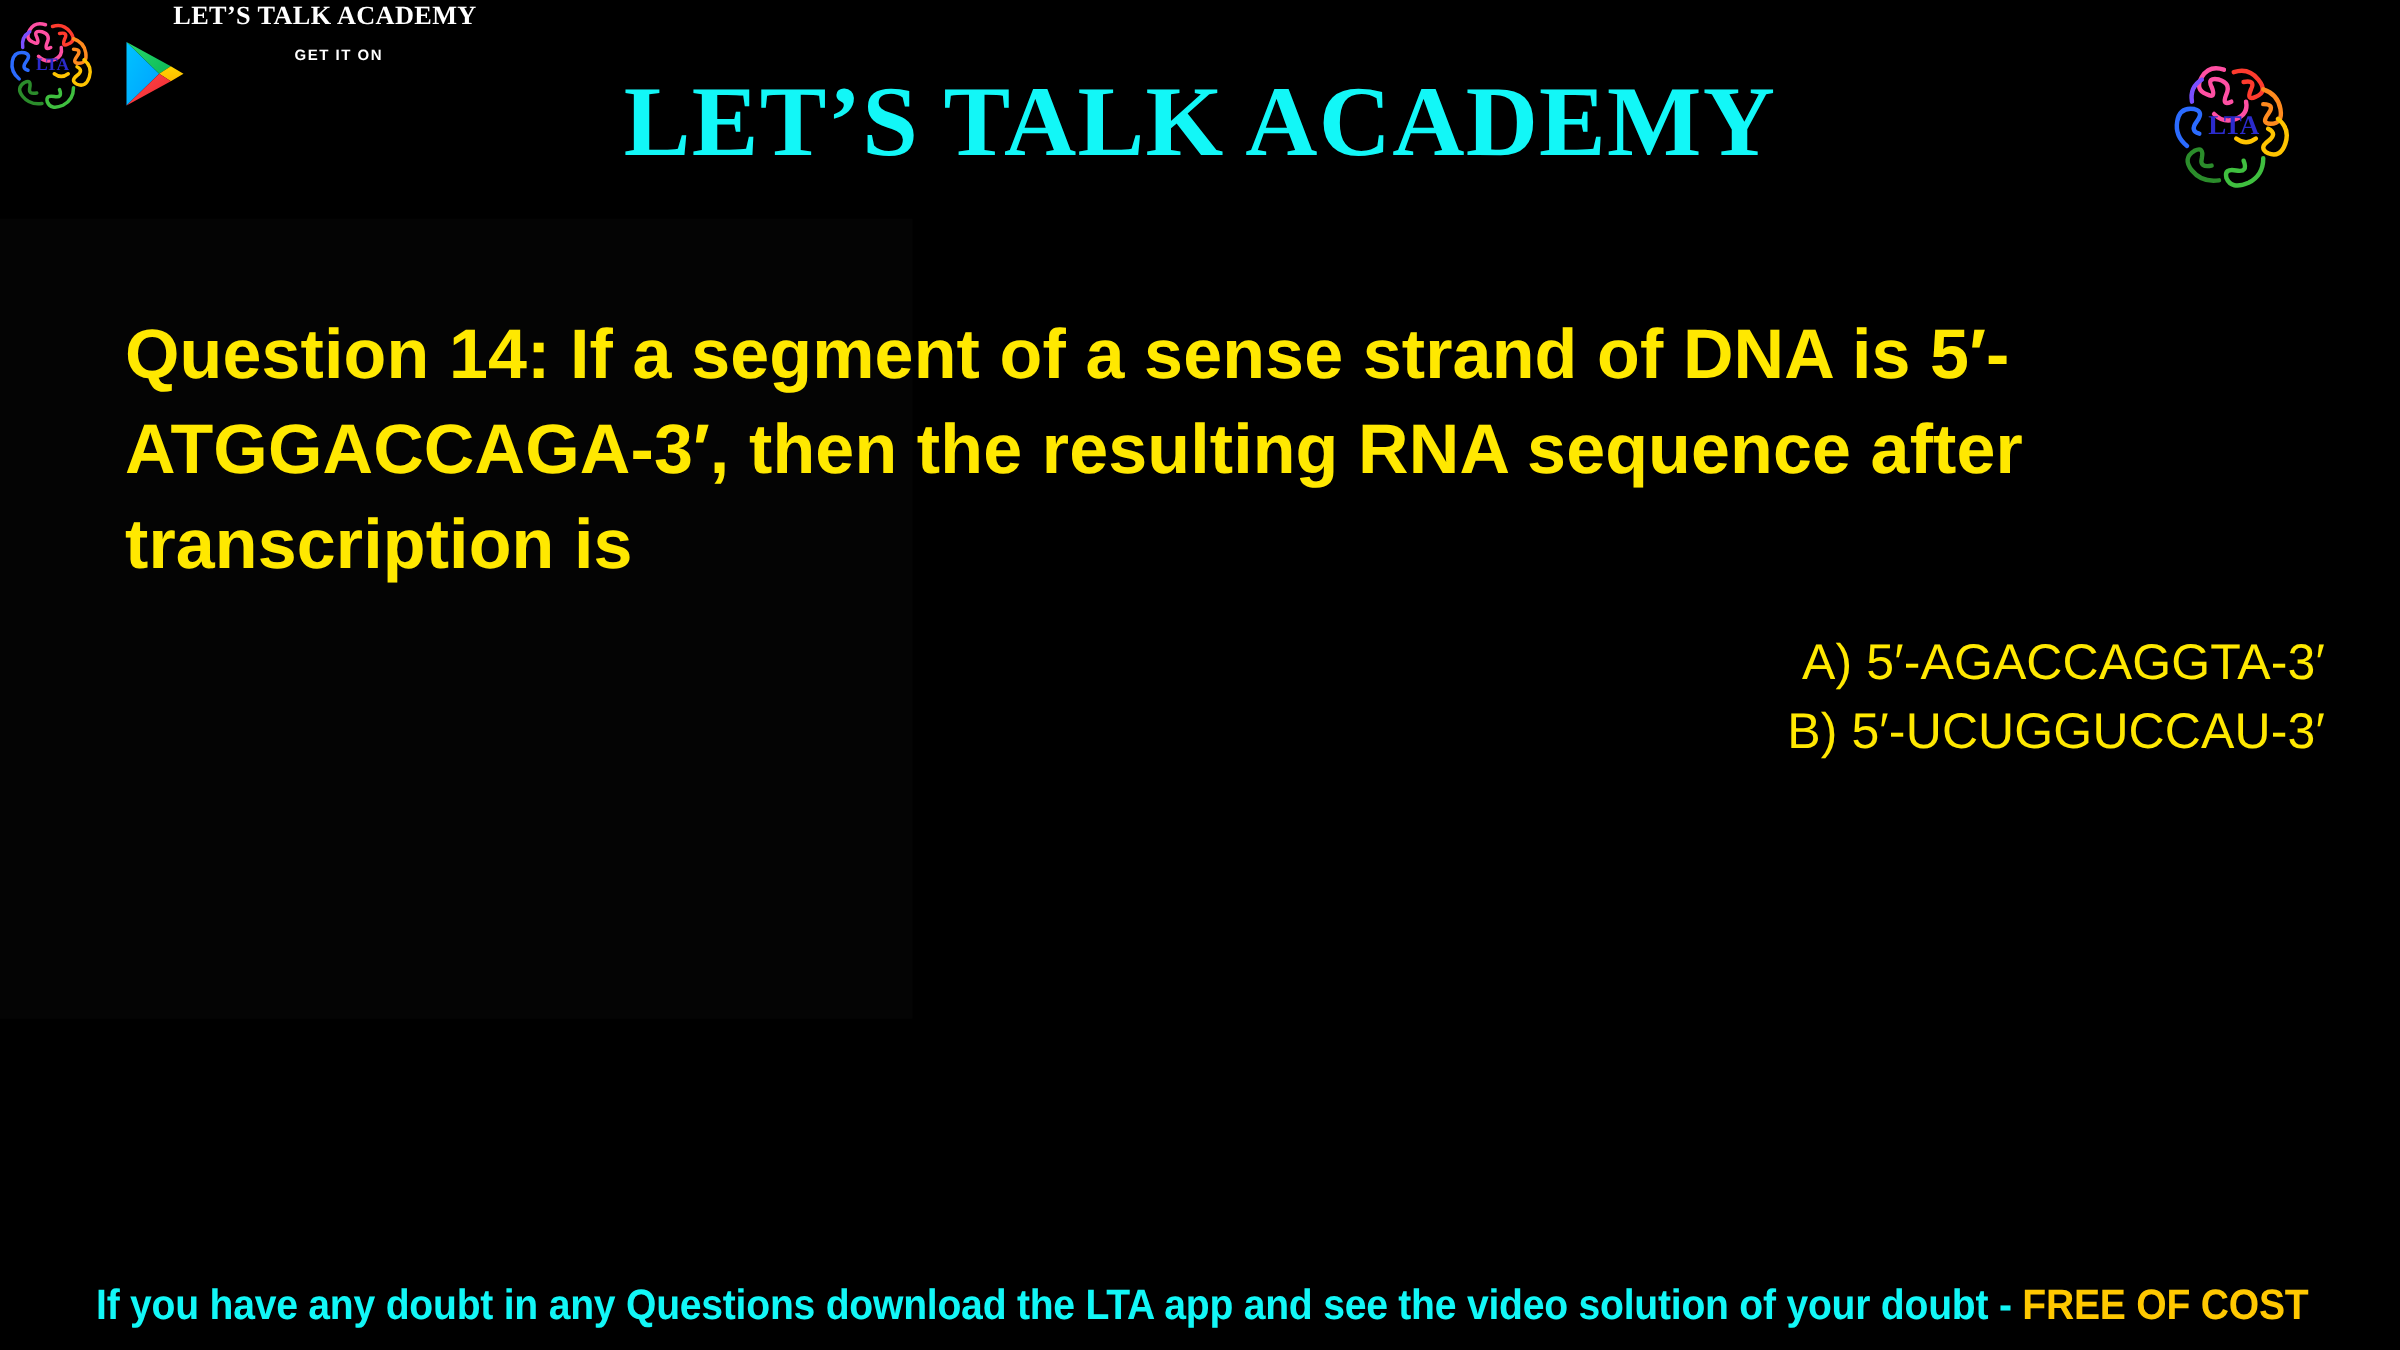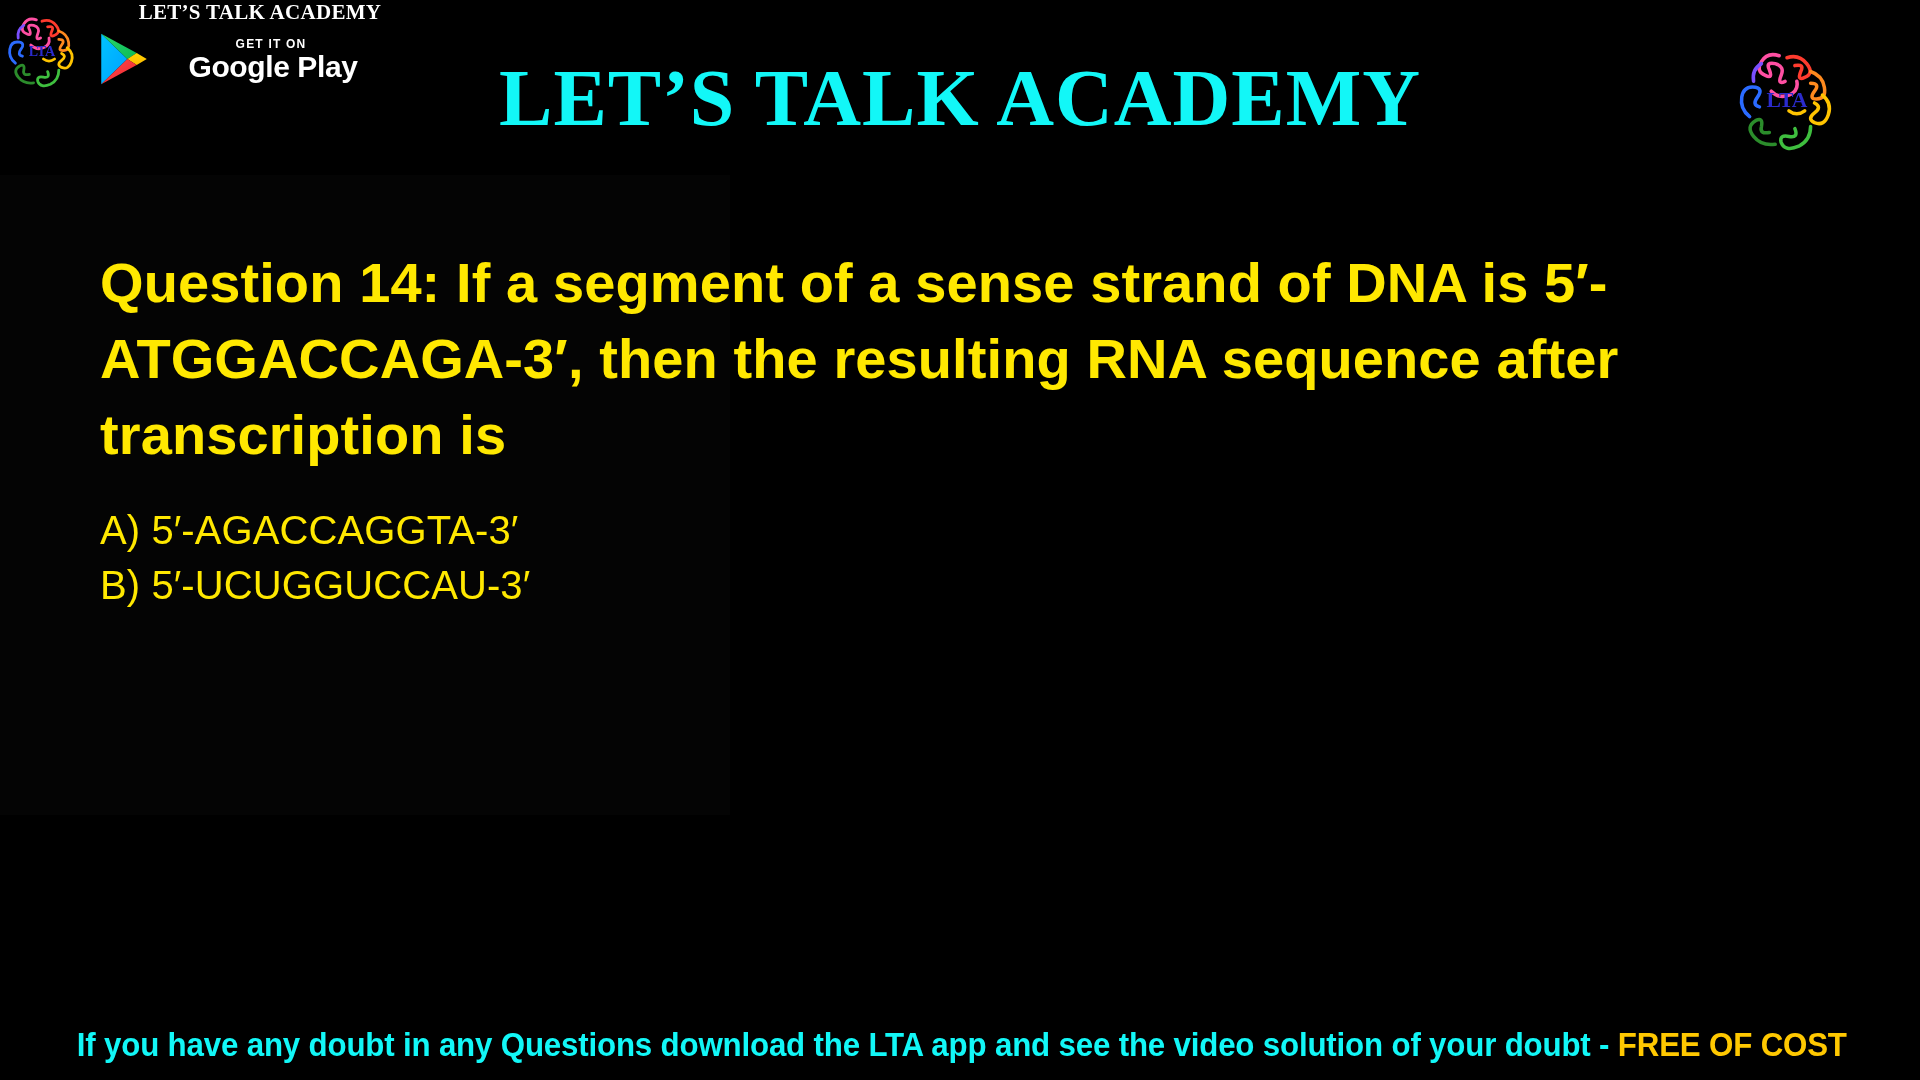--- a/index.html
+++ b/index.html
@@ -62,21 +62,21 @@
 
   .question{
     color:#FFE800;
     font-size:56px;
     font-weight:700;
     line-height:1.36;
     letter-spacing:0.1px;
     max-width:1725px;
   }
 
-  .options{ margin-top:30px; }
+  .options{ margin-top:30px;text-align:right; }
   .option{
     color:#FFE800;
     font-size:40px;
     font-weight:400;
     line-height:1.37;
     letter-spacing:0.1px;
     white-space:nowrap;
   }
 
   
@@ -140,21 +140,20 @@
       <path d="M3 2 L3 62 L34 32 Z" fill="url(#gpBlue)"></path>
       <path d="M3 2 L45 25 L34 32 Z" fill="url(#gpGreen)"></path>
       <path d="M45 25 L57 32 L45 39 L34 32 Z" fill="url(#gpYellow)"></path>
       <path d="M3 62 L45 39 L34 32 Z" fill="url(#gpRed)"></path>
     </svg>
   </div>
 
   <div class="brand-text">
     <div class="brand-line1">LET’S TALK ACADEMY</div>
     <div class="brand-line2">GET IT ON</div>
-    <div class="brand-line3">Google Play</div>
   </div>
 
   <div class="main-title">LET’S TALK ACADEMY</div>
 
   <div class="lta-logo right">
     <svg class="logo-svg" viewBox="0 0 120 120">
       <g fill="none" stroke-width="3.6" stroke-linecap="round" stroke-linejoin="round">
         <path d="M52 14 Q40 10 34 20 Q28 30 38 34 Q46 38 42 28 Q38 20 48 22 Q58 25 54 34 Q50 44 58 40" stroke="#FF4FA3"></path>
         <path d="M60 16 Q72 12 80 22 Q88 32 78 36 Q70 40 74 30 Q78 22 68 24" stroke="#FF3B2E"></path>
         <path d="M84 30 Q96 34 98 46 Q100 58 90 58 Q82 58 88 50 Q94 42 84 42" stroke="#FF8A1E"></path>

